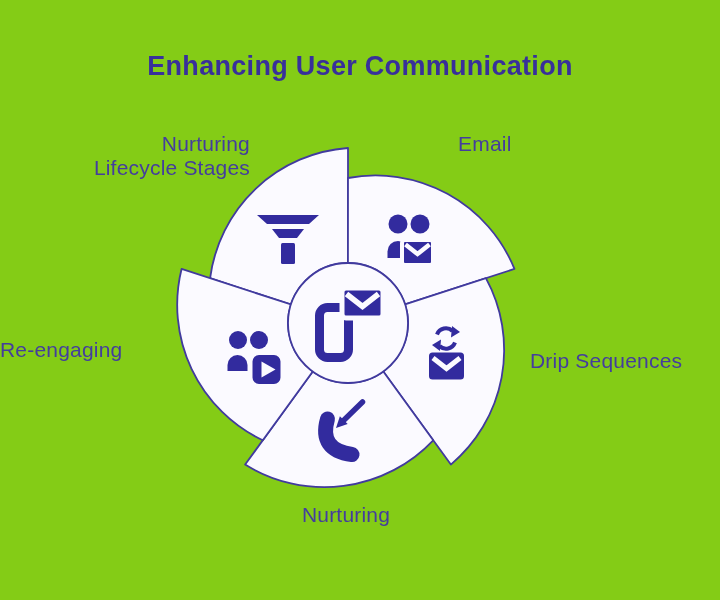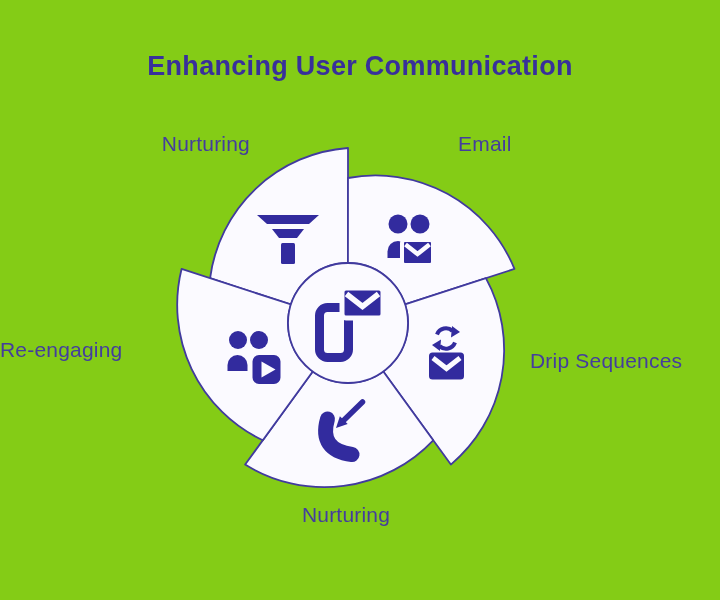--- a/index.html
+++ b/index.html
@@ -95,20 +95,21 @@
       <path d="M249 371 v-6 a10 10 0 0 1 20 0 v6 z"></path>
       <circle cx="238" cy="340" r="9"></circle>
       <path d="M227.5 371 v-6 a10 10 0 0 1 20 0 v6 z"></path>
       <rect x="250.5" y="353" width="32" height="33" rx="8.5" stroke="#fbfaff" stroke-width="4"></rect>
       <polygon points="261.5,361.5 275.5,369.5 261.5,377.5" fill="#fbfaff"></polygon>
     </g>
   </svg>
 
   <div class="label label-nurturing">
     <span>Nurturing</span>
+    <span>Lifecycle Stages</span>
   </div>
 
   <div class="label label-email">
     <span>Email</span>
   </div>
 
   <div class="label label-drip">
     <span>Drip Sequences</span>
   </div>
 

